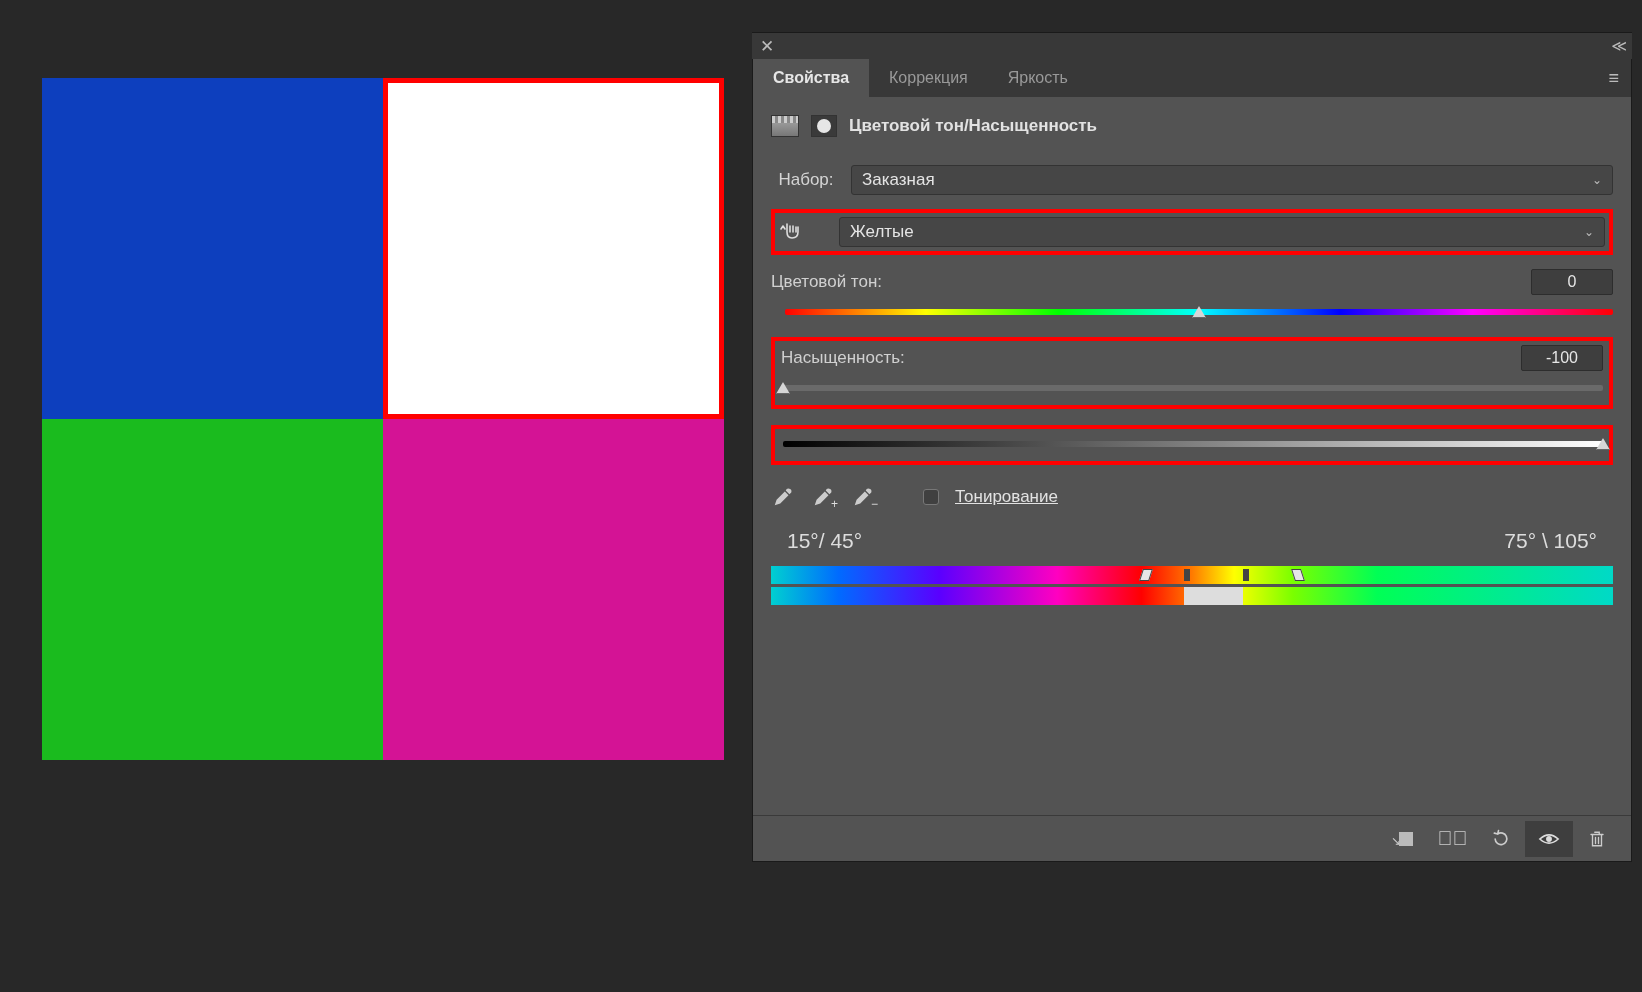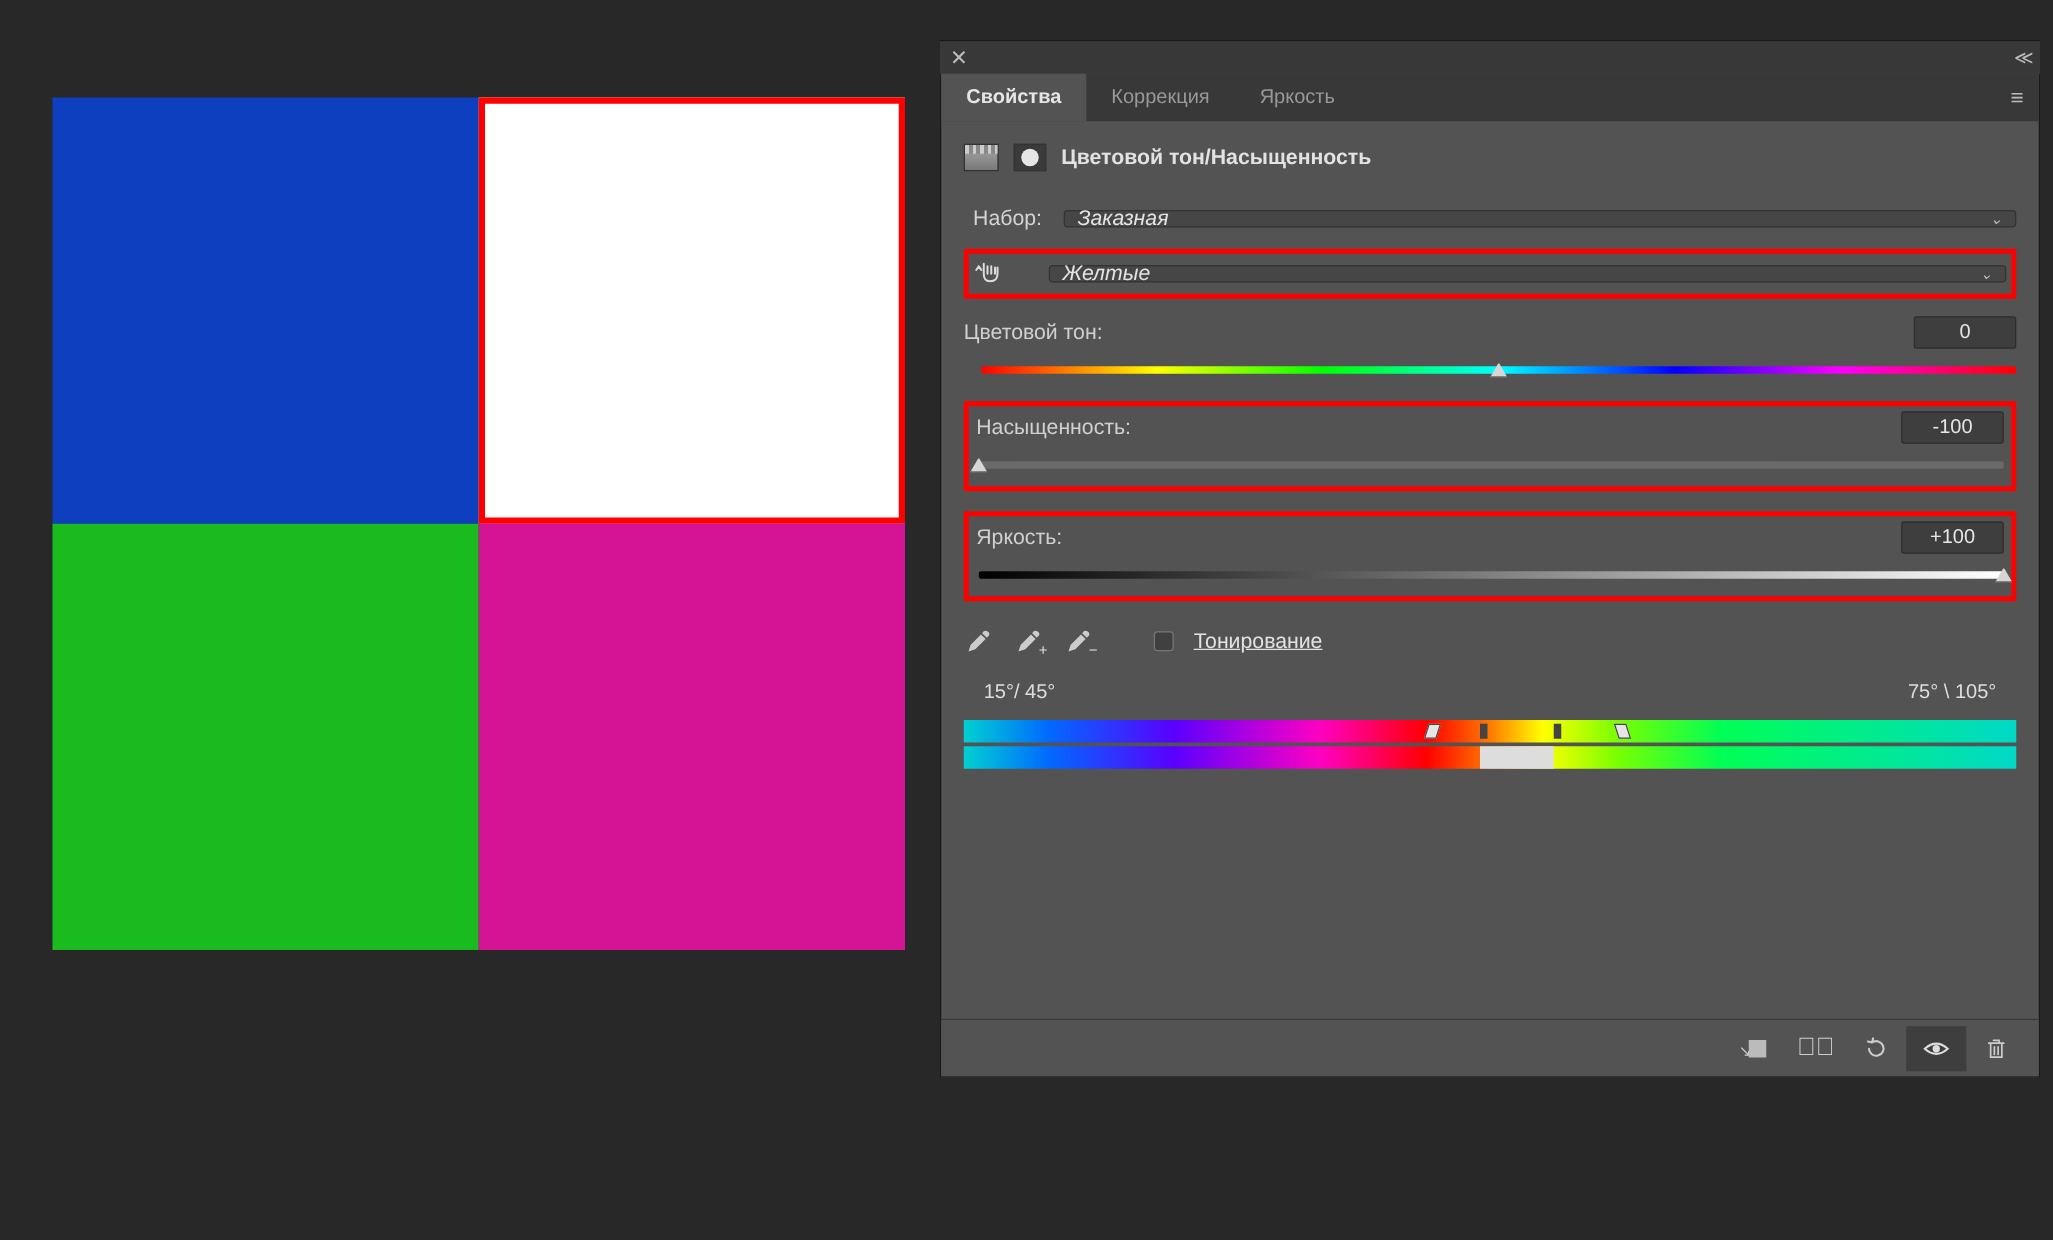--- a/index.html
+++ b/index.html
@@ -28,21 +28,21 @@
 
   .title-row { display:flex; align-items:center; gap:12px; }
   .adj-icon1 { width:28px; height:22px; background: linear-gradient(#aaa, #777); border:1px solid #333; display:inline-block; position:relative; }
   .adj-icon1::before { content:""; position:absolute; top:0; left:0; right:0; height:7px; background:repeating-linear-gradient(90deg,#ccc 0 3px,#888 3px 6px); }
   .adj-icon2 { width:26px; height:22px; border:1px solid #333; display:inline-flex; align-items:center; justify-content:center; background:#3a3a3a; }
   .adj-icon2 .disc { width:14px; height:14px; border-radius:50%; background:#e6e6e6; }
   .title-row .label { font-weight:600; color:#e2e2e2; }
 
   .row { display:flex; align-items:center; gap:10px; }
   .row .lab { min-width: 70px; text-align:center; color:#d4d4d4; }
-  .dropdown { flex:1; height:14px; background:#464646; border:1px solid #333; border-radius:3px; display:flex; align-items:center; padding:0 10px; color:#e4e4e4; justify-content: space-between; cursor:pointer;font-style:italic; }
+  .dropdown { flex:1; height:30px; background:#464646; border:1px solid #333; border-radius:3px; display:flex; align-items:center; padding:0 10px; color:#e4e4e4; justify-content: space-between; cursor:pointer; }
   .dropdown .caret { font-size:12px; color:#bbb; }
 
   .highlight-box { border:4px solid #ff0000; padding:4px 4px; }
   .target-row { display:flex; align-items:center; gap:12px; }
   .hand-icon { width:26px; text-align:center; font-size:20px; color:#ddd; }
   .target-row .dropdown { margin-left: 22px; }
 
   .ctrl-block { display:flex; flex-direction:column; gap:6px; }
   .ctrl-head { display:flex; justify-content:space-between; align-items:center; }
   .val-input { width:82px; height:26px; background:#3e3e3e; border:1px solid #2d2d2d; color:#e6e6e6; text-align:center; font-size:16px; border-radius:2px; }
@@ -55,21 +55,21 @@
 
   .highlight-box.sat { padding: 4px 6px 6px 6px; }
   .highlight-box.light { padding: 4px 6px 6px 6px; margin-top:2px; }
 
   .eyedrop-row { display:flex; align-items:center; gap:16px; margin-top:6px; }
   .eyedrop { width:24px; height:24px; display:flex; align-items:center; justify-content:center; color:#ddd; font-size:20px; cursor:pointer; position:relative; }
   .eyedrop .sub { position:absolute; bottom:-2px; right:-3px; font-size:12px; color:#ddd; }
   .chk { width:16px; height:16px; border:1px solid #777; border-radius:3px; background:#404040; display:inline-block; }
   .chk-label { color:#e2e2e2; font-size:17px;text-decoration:underline; }
 
-  .range-labels { display:flex; justify-content:space-between; margin: 6px 16px 13px 16px; color:#ddd; font-size:16px; }
+  .range-labels { display:flex; justify-content:space-between; margin: 6px 16px 13px 16px; color:#ddd; font-size:21px; }
   .color-bars { margin: 4px 0 0 0; display:flex; flex-direction:column; gap:3px; }
   .cbar { height:18px; position:relative; background: linear-gradient(90deg, #00d0d0 0%, #006bff 8%, #5a00ff 20%, #ff00c0 34%, #ff0000 44%, #ff7a00 50%, #ffff00 55%, #7aff00 62%, #00ff55 72%, #00d9c7 100%); }
   .cbar .handle { position:absolute; top:3px; width:10px; height:12px; background:#e6e6e6; border:1px solid #444; }
   .cbar .handle.left { transform: skewX(-18deg); }
   .cbar .handle.right { transform: skewX(18deg); }
   .cbar .mark { position:absolute; top:3px; width:6px; height:12px; background:#444; }
   .cbar2-gap { position:absolute; top:0; bottom:0; background:#ddd; }
 
   .panel-footer { border-top:1px solid #3a3a3a; height:46px; display:flex; align-items:center; justify-content:flex-end; gap:0; padding: 0 10px; background:#535353; }
   .fbtn { width:48px; height:36px; display:flex; align-items:center; justify-content:center; color:#ccc; cursor:pointer; font-size:18px; }
@@ -154,24 +154,20 @@
           </div>
           <div class="slider" style="margin-left:2px;">
             <div class="track grey-track"></div>
             <div class="thumb" id="sat-thumb" style="left: 0%;"></div>
           </div>
         </div>
       </div>
 
       <div class="highlight-box light">
         <div class="ctrl-block">
-          <div class="ctrl-head">
-            <span>Яркость:</span>
-            <input class="val-input" value="+100" style="">
-          </div>
           <div class="slider" style="margin-left:2px;">
             <div class="track light-track"></div>
             <div class="thumb" id="light-thumb" style="left: 100%;"></div>
           </div>
         </div>
       </div>
 
       <div class="eyedrop-row">
         <div class="eyedrop">
           <svg width="22" height="22" viewBox="0 0 24 24">

